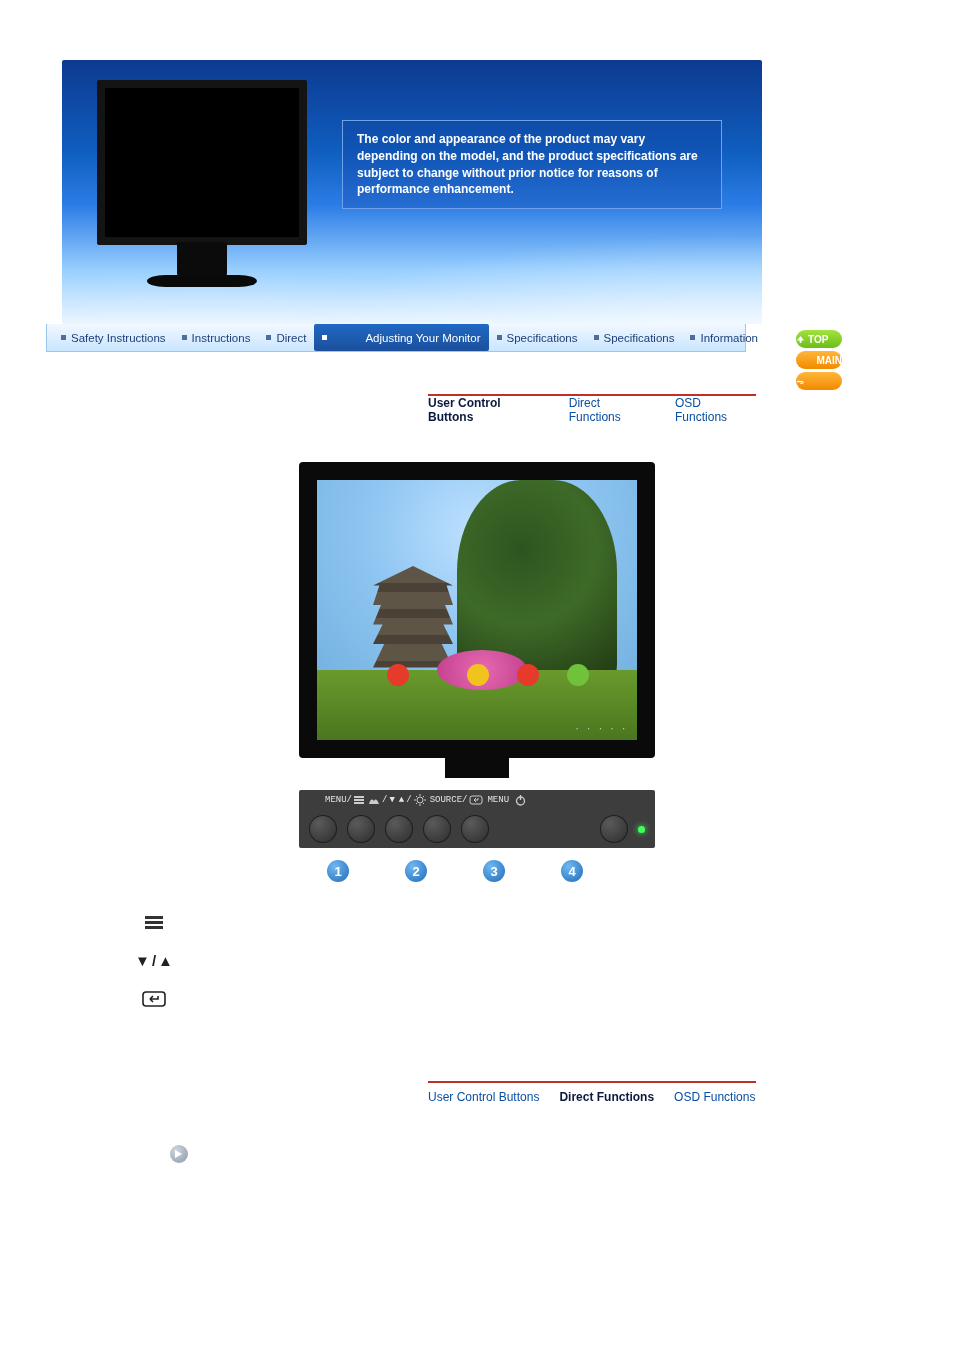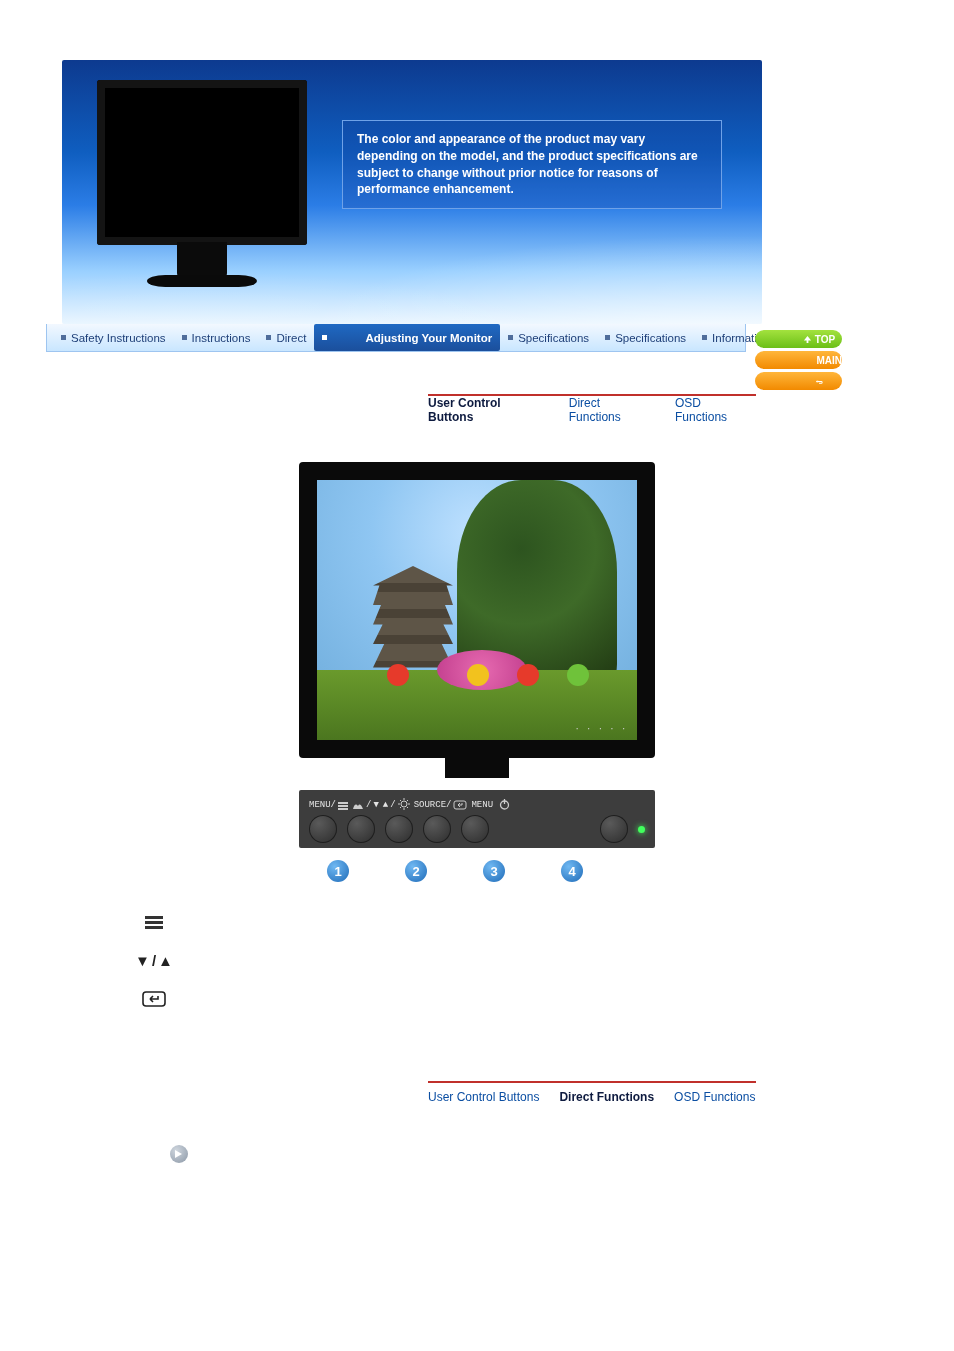--- a/index.html
+++ b/index.html
@@ -22,26 +22,26 @@
           color:#fff;line-height:1.4;}
   .model-select{position:absolute;left:608px;top:84px;width:134px;height:19px;border:1px solid #7a7a7a;background:#fff;}
   .model-select .arrow{float:right;width:17px;height:19px;background:#e4e4e4;border-left:1px solid #7a7a7a;
         display:flex;align-items:center;justify-content:center;font-size:9px;color:#333;}
   
   .nav{position:relative;margin-left:46px;width:700px;height:28px;
        background:linear-gradient(180deg,#f2f8ff,#c9e6ff);border:1px solid #9ec5f0;border-top:none;
        display:flex;align-items:center;padding:0 6px;box-sizing:border-box;font-size:11.5px;color:#1e3f78;}
   .nav-item{display:flex;align-items:center;gap:5px;padding:0 8px;height:100%;white-space:nowrap;cursor:pointer;}
   .nav-item .bullet{width:5px;height:5px;background:#4f6d9b;}
-  .nav-item.active{background:linear-gradient(180deg,#1f69c3,#1b4f9c);color:#fff;font-weight:700;border-radius:2px;gap:38px;}
+  .nav-item.active{background:linear-gradient(180deg,#1f69c3,#1b4f9c);color:#fff;font-weight:400;border-radius:2px;gap:38px;}
   .nav-item.active .bullet{background:#fff;}
   
   .side{position:absolute;right:112px;top:330px;display:flex;flex-direction:column;gap:3px;}
   .pill{width:46px;height:18px;border-radius:10px;font-size:10px;font-weight:800;color:#fff;
-        display:flex;align-items:center;justify-content:center;gap:3px;padding-left:41px;}
+        display:flex;align-items:center;gap:3px;}
   .pill.green{background:linear-gradient(180deg,#a3e23e,#6bbf17);}
   .pill.orange{background:linear-gradient(180deg,#ffb63b,#f28a00);gap:20px;}
   .pill svg,.pill .icon{width:9px;height:9px;}
   
   .section-tabs{margin:42px 0 0 428px;width:328px;border-top:2px solid #c0302b;height:28px;
         display:flex;align-items:center;gap:20px;font-size:12px;}
   .section-tabs .tab{color:#0b4ea2;cursor:pointer;}
   .section-tabs .tab.strong{font-weight:800;color:#0d1a3f;}
   
   .product{margin:38px auto 0;width:356px;}
@@ -60,21 +60,21 @@
         background:radial-gradient(circle,#e66ab0,#c23e8e);}
   .lantern{position:absolute;bottom:54px;width:22px;height:22px;border-radius:50%;}
   .l1{left:70px;background:#e63a2b;} .l2{left:150px;background:#f2c21e;}
   .l3{left:200px;background:#e63a2b;} .l4{left:250px;background:#6fc23a;}
   .modeline{position:absolute;right:10px;bottom:6px;font-size:8px;color:#d0d0d0;letter-spacing:1px;
         font-family:monospace;}
   .pstand{width:64px;height:22px;margin:-2px auto 0;background:#0a0a0a;}
   
   .btnstrip{margin:12px auto 0;width:356px;background:#3d3d3d;border-radius:2px;color:#e4e4e4;
         font-family:"Courier New",monospace;font-size:9px;}
-  .labels{display:flex;align-items:flex-end;height:20px;padding:0 10px;gap:2px;}
+  .labels{display:flex;align-items:center;height:20px;padding:0 10px;gap:2px;margin-left:16px;}
   .labels span{flex:0 0 auto;}
   .gap{flex:1;}
   .buttons{display:flex;align-items:center;height:38px;padding:0 10px;gap:10px;}
   .btn{width:28px;height:28px;border-radius:50%;background:radial-gradient(circle at 35% 30%,#5a5a5a,#2b2b2b);
        box-shadow:inset 0 0 0 1px #1e1e1e;cursor:pointer;}
   .buttons .flexgap{flex:1;}
   .led{width:7px;height:7px;border-radius:50%;background:#41ff5d;box-shadow:0 0 6px #41ff5d;}
   .numbers{display:flex;gap:56px;margin:12px 0 0 28px;}
   .nbadge{width:22px;height:22px;border-radius:50%;display:flex;align-items:center;justify-content:center;
         font-weight:800;color:#fff;font-size:13px;

